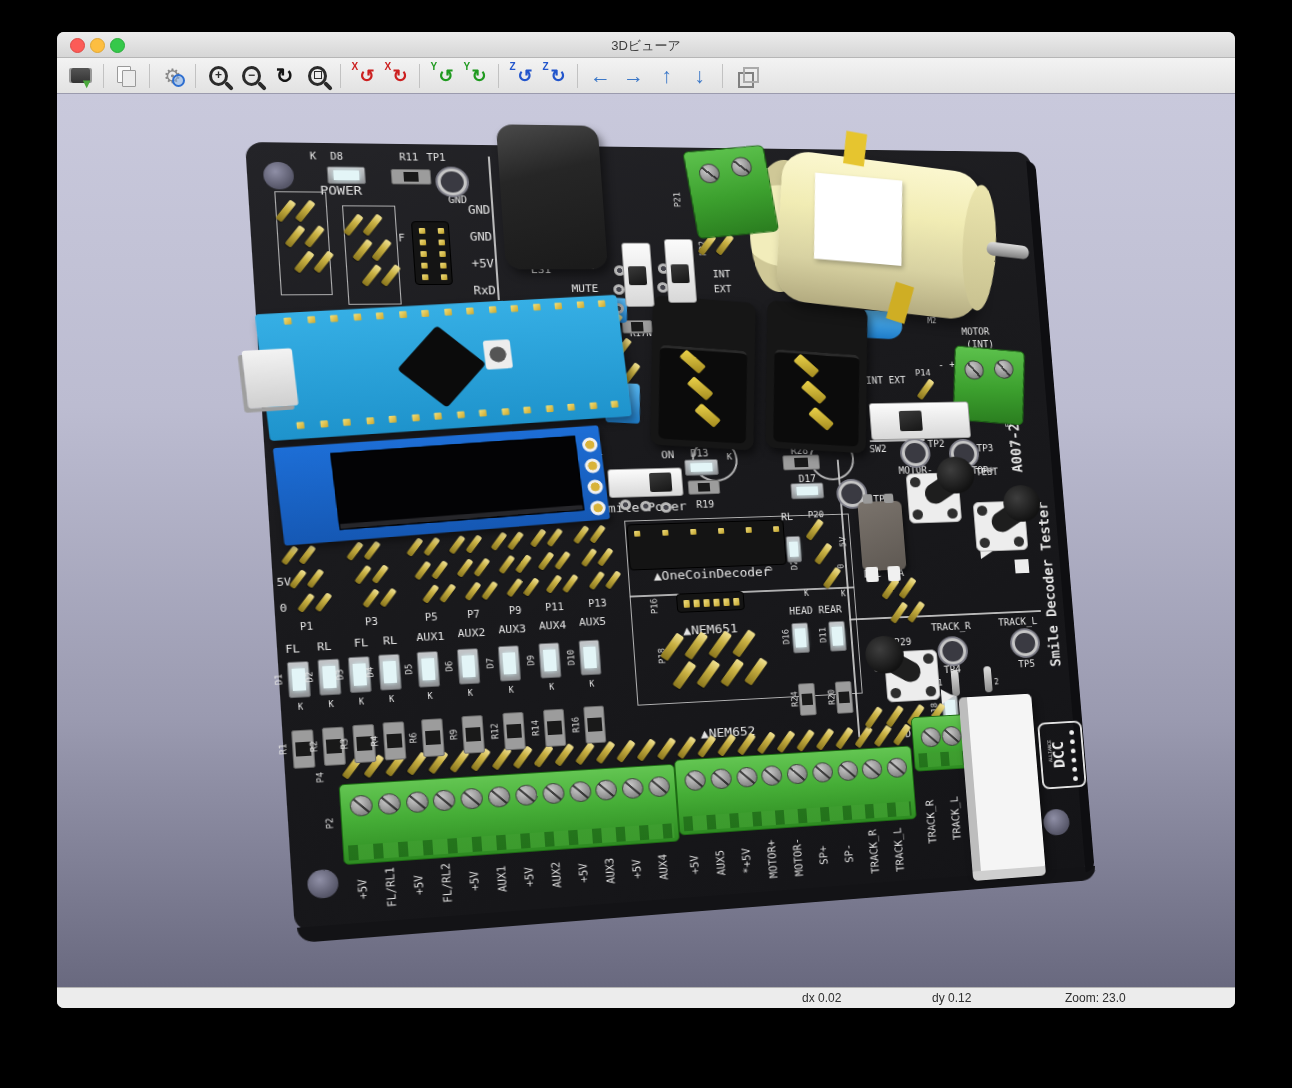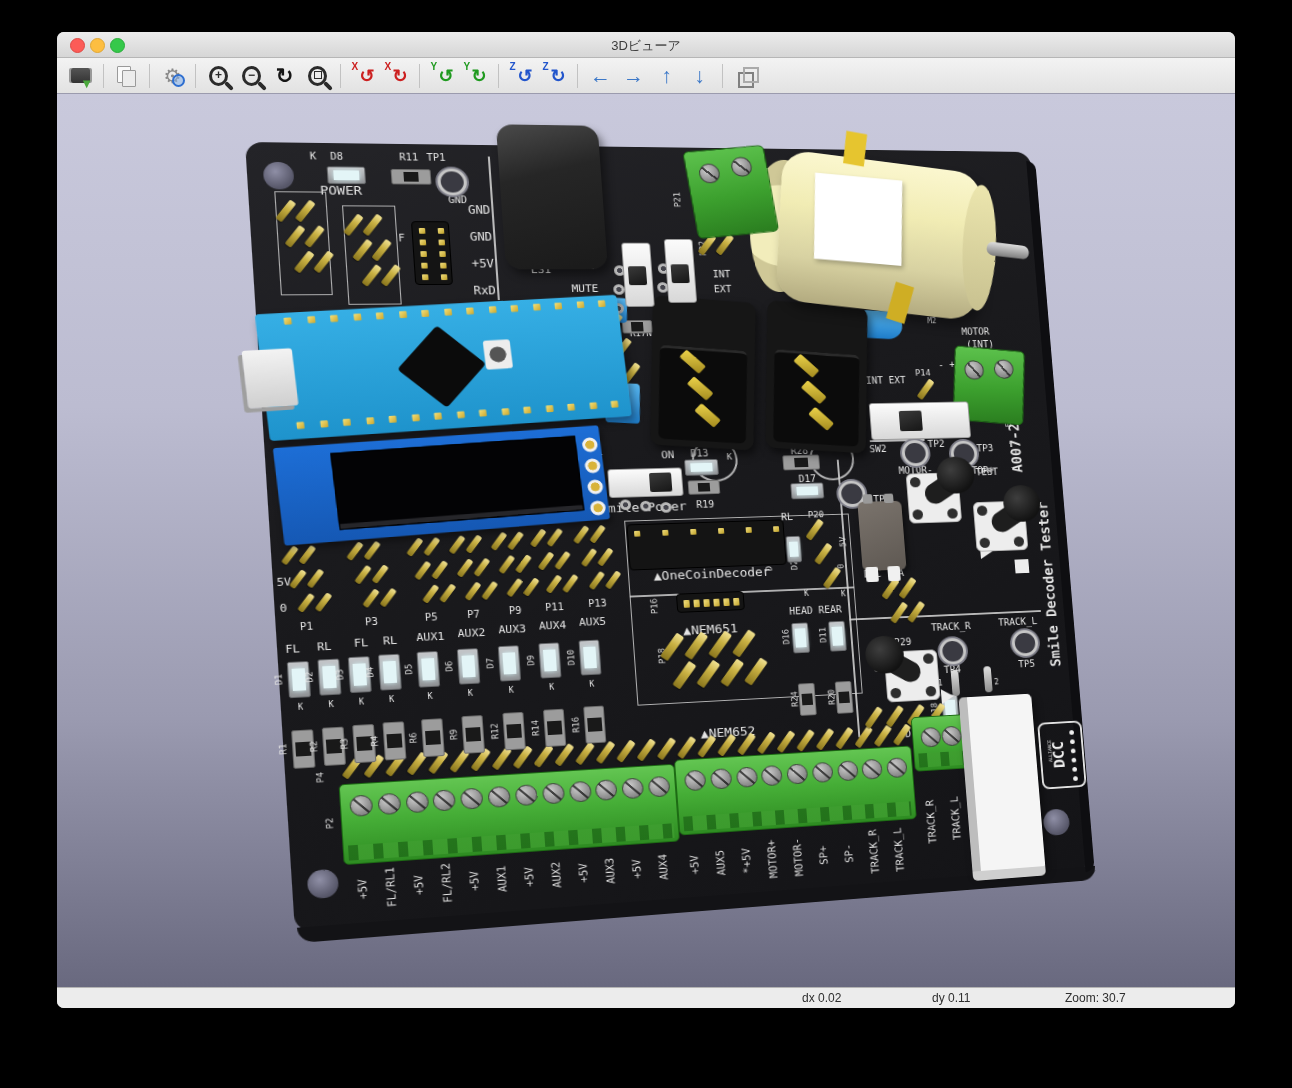--- a/index.html
+++ b/index.html
@@ -790,18 +790,18 @@
             <span class="dcctxt">DCC</span>
             <span class="dccwheels"></span>
           </div>
 
         </div>
       </div>
     </div>
 
     <div class="statusbar">
       <span class="st-dx">dx 0.02</span>
-      <span class="st-dy">dy 0.11</span>
-      <span class="st-zoom">Zoom: 30.7</span>
+      <span class="st-dy">dy 0.12</span>
+      <span class="st-zoom">Zoom: 23.0</span>
     </div>
 
   </div>
 </div>
 
 </body></html>

